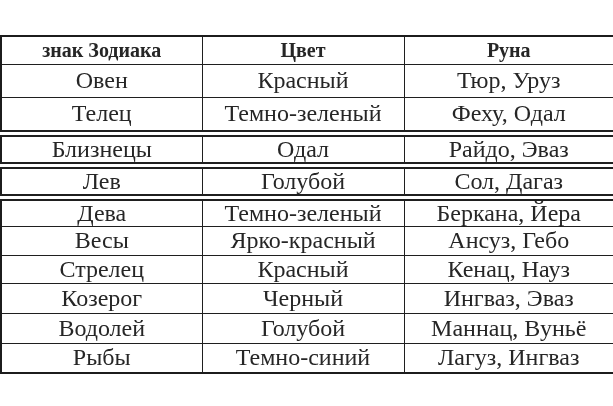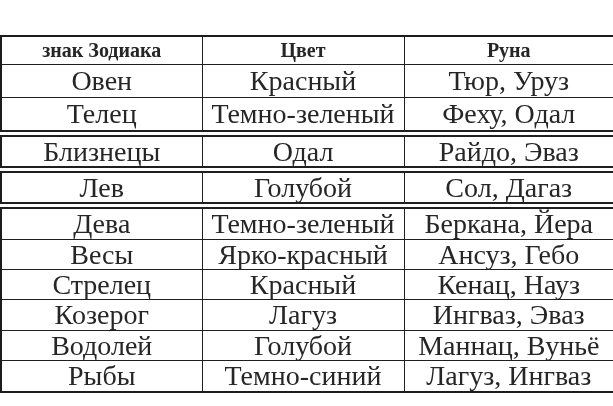--- a/index.html
+++ b/index.html
@@ -22,21 +22,21 @@
     width: 613px;
     border-collapse: collapse;
     table-layout: fixed;
     border: 2px solid #1c1c1c;
   }
   table.zodiac th,
   table.zodiac td {
     border: 1.5px solid #1f1f1f;
     text-align: center;
     vertical-align: middle;
-    font-size: 28px;
+    font-size: 24px;
     line-height: 1.05;
     padding: 0 4px;
     overflow: hidden;
     white-space: nowrap;
   }
   table.zodiac th {
     font-weight: bold;
     font-size: 20px;
   }
   
@@ -95,21 +95,21 @@
         <td>Ярко-красный</td>
         <td>Ансуз, Гебо</td>
       </tr>
       <tr style="height:28px">
         <td>Стрелец</td>
         <td>Красный</td>
         <td>Кенац, Науз</td>
       </tr>
       <tr style="height:30px">
         <td>Козерог</td>
-        <td>Лагуз</td>
+        <td>Черный</td>
         <td>Ингваз, Эваз</td>
       </tr>
       <tr style="height:30px">
         <td>Водолей</td>
         <td>Голубой</td>
         <td>Маннац, Вуньё</td>
       </tr>
       <tr style="height:29px">
         <td>Рыбы</td>
         <td>Темно-синий</td>

